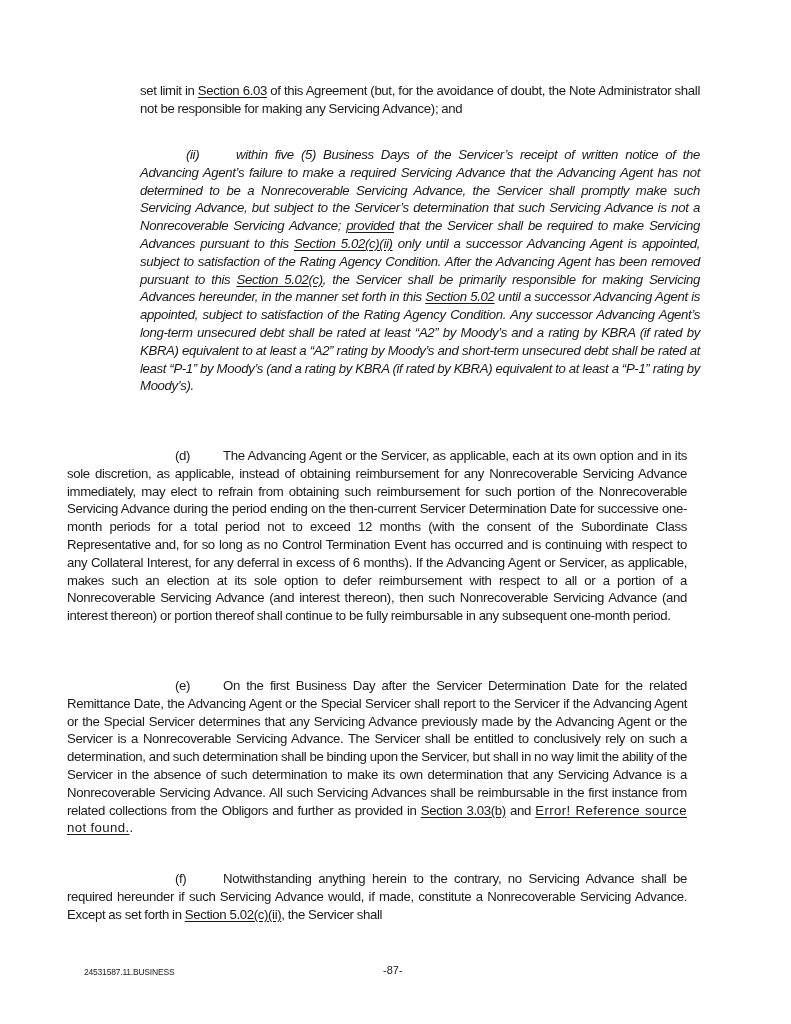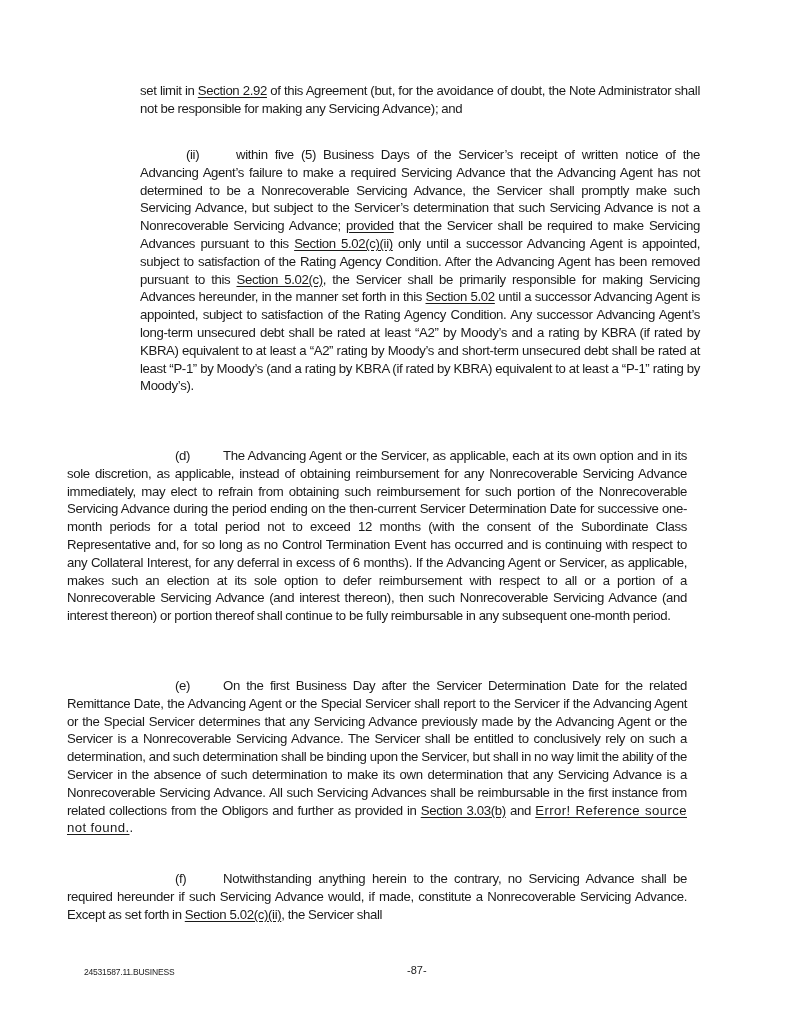--- a/index.html
+++ b/index.html
@@ -7,32 +7,32 @@
   .page {
     position: absolute; left: 0; top: 0; width: 791px; height: 1024px;
     background: #ffffff; color: #1a1a1a;
     font-family: "Liberation Sans Narrow", "Liberation Sans", sans-serif;
     font-size: 13.2px; line-height: 17.8px;
   }
   .para { position: absolute; text-align: justify; letter-spacing: -0.35px; word-spacing: -0.2px; }
   .indent-block { left: 140px; width: 560px; }
   .full-block { left: 67px; width: 620px; }
   .first-indent { text-indent: 108px; }
-  .sub-first-indent { text-indent: 46px; }
+  .sub-first-indent { text-indent: 46px; font-style: italic; }
   .u { text-decoration: underline; text-underline-offset: 2px; }
   .label { display: inline-block; width: 48px; text-indent: 0; }
   .footer-id { position: absolute; left: 84px; top: 964px; font-size: 8.5px; letter-spacing: -0.2px; font-family: "Liberation Sans", sans-serif; color: #222; }
-  .footer-page { position: absolute; left: 383px; top: 962px; font-size: 11px; font-family: "Liberation Sans", sans-serif; color: #222; margin-left: 24px; }
+  .footer-page { position: absolute; left: 383px; top: 962px; font-size: 11px; font-family: "Liberation Sans", sans-serif; color: #222; }
 </style>
 </head>
 <body>
 
 <div class="page">
 
-  <p class="para indent-block" style="top:82px; margin:0;"><span>set limit in </span><span class="u">Section 2.92</span><span> of this Agreement (but, for the avoidance of doubt, the Note Administrator shall not be responsible for making any Servicing Advance); and</span></p>
+  <p class="para indent-block" style="top:82px; margin:0;"><span>set limit in </span><span class="u">Section 6.03</span><span> of this Agreement (but, for the avoidance of doubt, the Note Administrator shall not be responsible for making any Servicing Advance); and</span></p>
 
   <p class="para indent-block sub-first-indent" style="top:146px; margin:0;"><span class="label" style="width:50px;">(ii)</span><span>within five (5) Business Days of the Servicer’s receipt of written notice of the Advancing Agent’s failure to make a required Servicing Advance that the Advancing Agent has not determined to be a Nonrecoverable Servicing Advance, the Servicer shall promptly make such Servicing Advance, but subject to the Servicer’s determination that such Servicing Advance is not a Nonrecoverable Servicing Advance; </span><span class="u">provided</span><span> that the Servicer shall be required to make Servicing Advances pursuant to this </span><span class="u">Section 5.02(c)(ii)</span><span> only until a successor Advancing Agent is appointed, subject to satisfaction of the Rating Agency Condition.  After the Advancing Agent has been removed pursuant to this </span><span class="u">Section 5.02(c)</span><span>, the Servicer shall be primarily responsible for making Servicing Advances hereunder, in the manner set forth in this </span><span class="u">Section 5.02</span><span> until a successor Advancing Agent is appointed, subject to satisfaction of the Rating Agency Condition. Any successor Advancing Agent’s long-term unsecured debt shall be rated  at least “A2” by Moody’s and a rating by KBRA (if rated by KBRA) equivalent to at least a “A2” rating by Moody’s and short-term unsecured debt shall be rated at least “P-1” by Moody’s (and a rating by KBRA (if rated by KBRA) equivalent to at least a “P-1” rating by Moody’s).</span></p>
 
   <p class="para full-block first-indent" style="top:447px; margin:0;"><span class="label">(d)</span><span>The Advancing Agent or the Servicer, as applicable, each at its own option and in its sole discretion, as applicable, instead of obtaining reimbursement for any Nonrecoverable Servicing Advance immediately, may elect to refrain from obtaining such reimbursement for such portion of the Nonrecoverable Servicing Advance during the period ending on the then-current Servicer Determination Date for successive one-month periods for a total period not to exceed 12 months (with the consent of the Subordinate Class Representative and, for so long as no Control Termination Event has occurred and is continuing with respect to any Collateral Interest, for any deferral in excess of 6 months).  If the Advancing Agent or Servicer, as applicable, makes such an election at its sole option to defer reimbursement with respect to all or a portion of a Nonrecoverable Servicing Advance (and interest thereon), then such Nonrecoverable Servicing Advance (and interest thereon) or portion thereof shall continue to be fully reimbursable in any subsequent one-month period.</span></p>
 
   <p class="para full-block first-indent" style="top:677px; margin:0;"><span class="label">(e)</span><span>On the first Business Day after the Servicer Determination Date for the related Remittance Date, the Advancing Agent or the Special Servicer shall report to the Servicer if the Advancing Agent or the Special Servicer determines that any Servicing Advance previously made by the Advancing Agent or the Servicer is a Nonrecoverable Servicing Advance.  The Servicer shall be entitled to conclusively rely on such a determination, and such determination shall be binding upon the Servicer, but shall in no way limit the ability of the Servicer in the absence of such determination to make its own determination that any Servicing Advance is a Nonrecoverable Servicing Advance.  All such Servicing Advances shall be reimbursable in the first instance from related collections from the Obligors and further as provided in </span><span class="u">Section 3.03(b)</span><span> and </span><span class="u" style="letter-spacing:0.4px;">Error! Reference source not found.</span><span>.</span></p>
 
   <p class="para full-block first-indent" style="top:870px; margin:0;"><span class="label">(f)</span><span>Notwithstanding anything herein to the contrary, no Servicing Advance shall be required hereunder if such Servicing Advance would, if made, constitute a Nonrecoverable Servicing Advance.  Except as set forth in </span><span class="u">Section 5.02(c)(ii)</span><span>, the Servicer shall</span></p>
 
   <div class="footer-id">24531587.11.BUSINESS</div>

